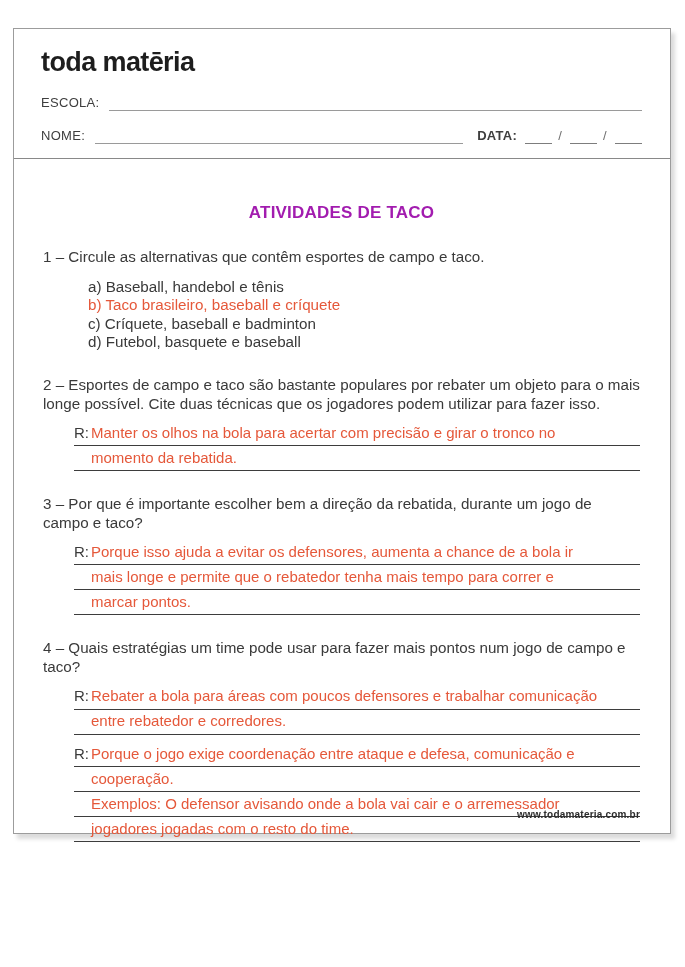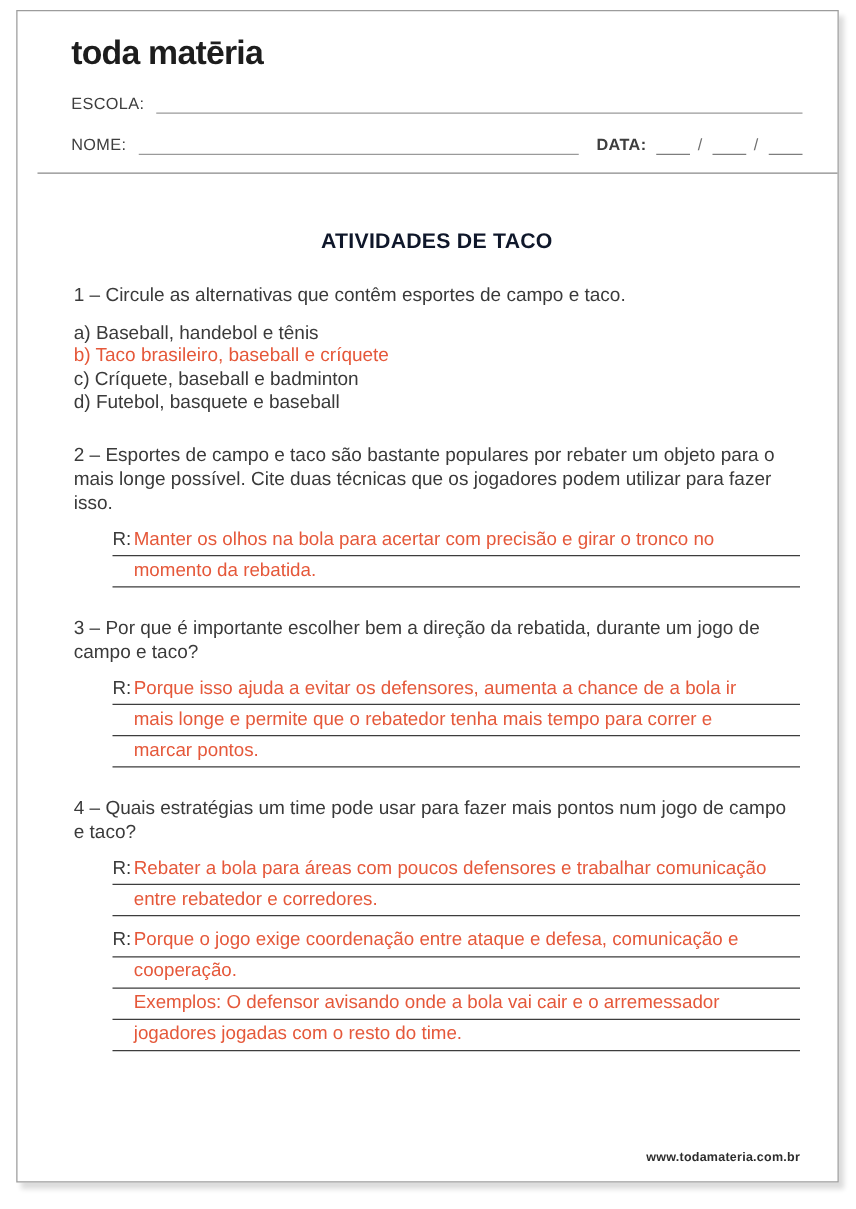--- a/index.html
+++ b/index.html
@@ -12,26 +12,25 @@
   * { box-sizing: border-box; margin: 0; padding: 0; }
   html, body { background: #ffffff; }
   body {
     width: 685px; height: 967px;
     position: relative;
     font-family: "Liberation Sans", sans-serif;
     color: var(--body-color);
   }
   .page {
     position: absolute;
-    left: 13px; top: 8px;
-    width: 658px; height: 938px;
+    left: 13px; top: 28px;
+    width: 658px; height: 806px;
     border: 1.5px solid var(--border-color);
     background: #ffffff;
     box-shadow: 4px 5px 4px rgba(0,0,0,0.14);
-    padding-left: 16px;
   }
   
   .header {
     height: 130px;
     border-bottom: 1.5px solid #898989;
     padding: 16px 28px 0 27px;
   }
   .logo {
     font-size: 27px;
     font-weight: bold;
@@ -63,30 +62,30 @@
     margin-left: 8px;
   }
   .date-slash { margin-left: 6px; padding-bottom: 1px; color: #6f6f6f; }
   
   .content { padding: 44px 30px 0 29px; }
   .title {
     text-align: center;
     font-weight: bold;
     font-size: 17px;
     letter-spacing: 0.2px;
-    color: #0f172a;
+    color: #a21caf;
   }
   .question {
     margin-top: 24px;
     font-size: 15.2px;
     line-height: 1.24;
     color: var(--body-color);
   }
   .q-first { margin-top: 25px; }
-  .options { margin-top: 11px; }
+  .options { margin-top: 11px; margin-left: 45px; }
   .option {
     font-size: 15.2px;
     line-height: 1.22;
     color: var(--body-color);
   }
   .option.correct { color: var(--answer-color); }
   .answer { margin-top: 9px; }
   .answer-line {
     border-bottom: 1.6px solid var(--rule-color);
     color: var(--answer-color);

